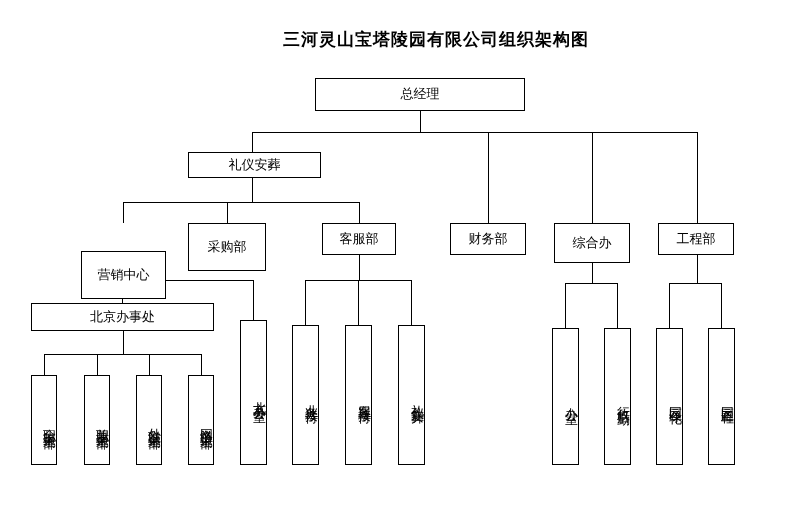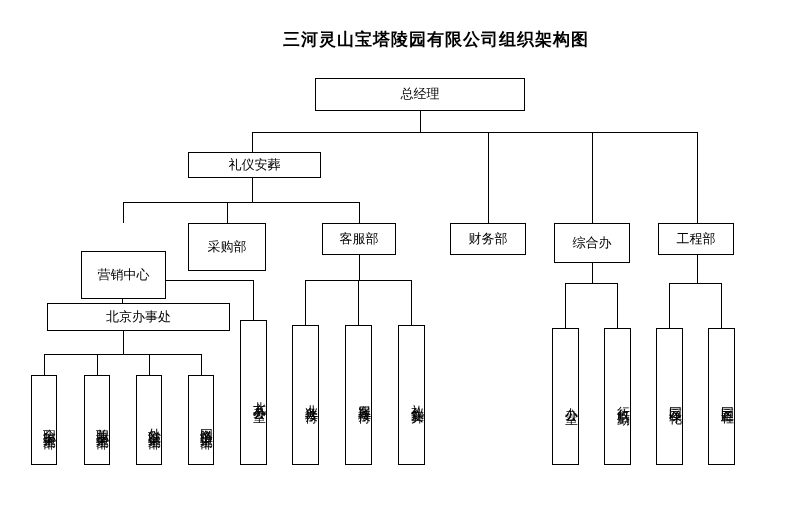--- a/index.html
+++ b/index.html
@@ -106,21 +106,21 @@
     </div>
   <div id="nodes-layer">
       <div class="node h" style="left: 315px; top: 78px; width: 210px; height: 33px;">总经理</div>
       <div class="node h" style="left: 188px; top: 152px; width: 133px; height: 26px;">礼仪安葬</div>
       <div class="node h" style="left: 81px; top: 223px; width: 85px; height: 48px; margin-top: 28px;">营销中心</div>
       <div class="node h" style="left: 188px; top: 223px; width: 78px; height: 48px;">采购部</div>
       <div class="node h" style="left: 322px; top: 223px; width: 74px; height: 32px;">客服部</div>
       <div class="node h" style="left: 450px; top: 223px; width: 76px; height: 32px; text-align: right;">财务部</div>
       <div class="node h" style="left: 554px; top: 223px; width: 76px; height: 40px;">综合办</div>
       <div class="node h" style="left: 658px; top: 223px; width: 76px; height: 32px;">工程部</div>
-      <div class="node h" style="left: 31px; top: 303px; width: 183px; height: 28px; margin-left: 16px;">北京办事处</div>
+      <div class="node h" style="left: 31px; top: 303px; width: 183px; height: 28px;">北京办事处</div>
       <div class="node v" style="left: 31px; top: 375px; width: 26px; height: 90px;">全职渠道部</div>
       <div class="node v" style="left: 84px; top: 375px; width: 26px; height: 90px;">兼职渠道部</div>
       <div class="node v" style="left: 136px; top: 375px; width: 26px; height: 90px;">外联渠道部</div>
       <div class="node v" style="left: 188px; top: 375px; width: 26px; height: 90px;">网络渠道部</div>
       <div class="node v" style="left: 240px; top: 320px; width: 27px; height: 145px;">北京办公室</div>
       <div class="node v" style="left: 292px; top: 325px; width: 27px; height: 140px;">业务接待</div>
       <div class="node v" style="left: 345px; top: 325px; width: 27px; height: 140px;">客服接待</div>
       <div class="node v" style="left: 398px; top: 325px; width: 27px; height: 140px;">礼仪安葬</div>
       <div class="node v" style="left: 552px; top: 328px; width: 27px; height: 137px;">办公室</div>
       <div class="node v" style="left: 604px; top: 328px; width: 27px; height: 137px;">行政后勤</div>

